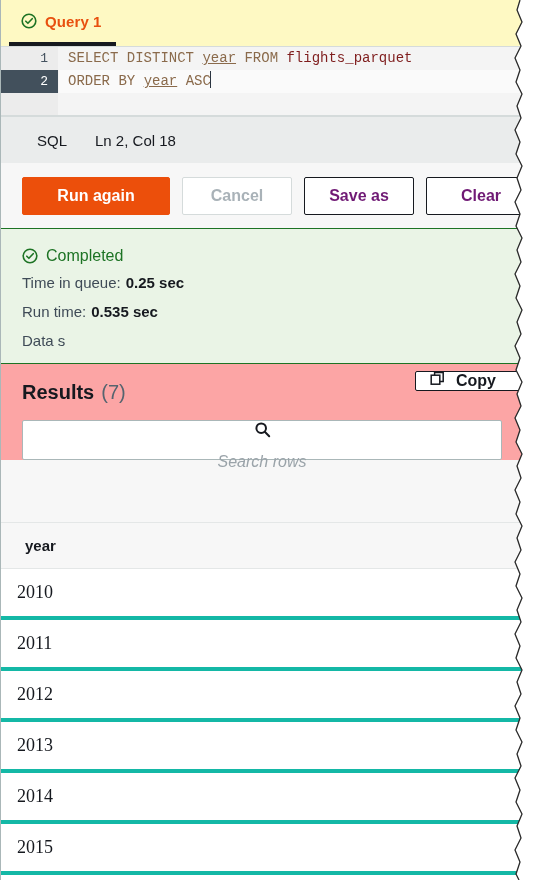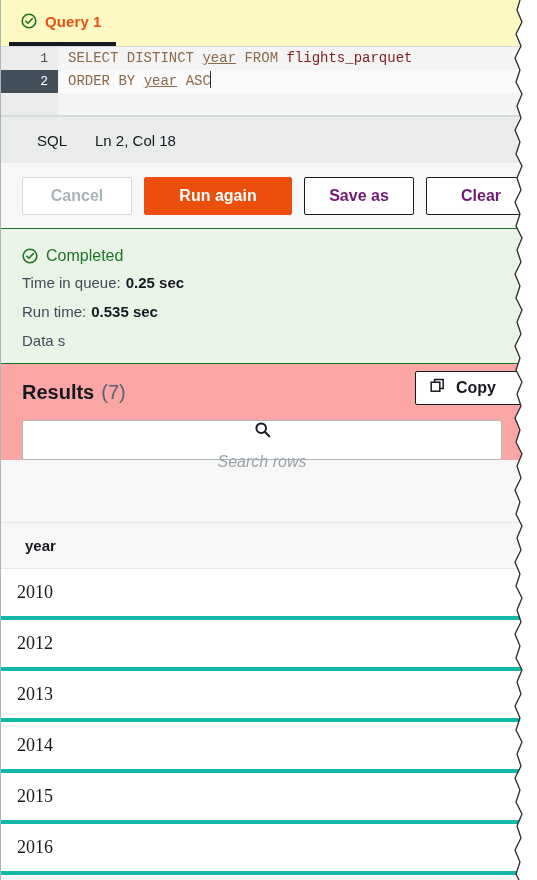--- a/index.html
+++ b/index.html
@@ -222,21 +222,21 @@
   .results-count {
     font-size: 20px;
     font-weight: normal;
     color: #56646f;
     margin-left: 7px;
   }
   .copy-btn {
     position: absolute;
     left: 414px;
     top: 7px;
-    height: 34px;
+    height: 20px;
     min-width: 122px;
     background: #ffffff;
     border: 1px solid #16191f;
     border-radius: 2px;
     display: inline-flex;
     align-items: center;
     gap: 10px;
     padding: 0 14px;
     box-sizing: border-box;
     font-size: 16px;
@@ -339,22 +339,22 @@
         <div class="code-text"></div>
       </div>
     </div>
 
     <div class="editor-footer">
       <span>SQL</span>
       <span>Ln 2, Col 18</span>
     </div>
 
     <div class="actions">
+      <div class="btn btn-primary">Run again</div>
       <div class="btn btn-disabled">Cancel</div>
-      <div class="btn btn-primary">Run again</div>
       <div class="btn btn-normal">Save as</div>
       <div class="btn btn-normal">Clear</div>
     </div>
 
     <div class="banner">
       <div class="banner-head">
         <span>
           <svg class="ico-check-green" viewBox="0 0 16 16" aria-hidden="true">
             <circle cx="8" cy="8" r="6.8" fill="none" stroke="#1d7324" stroke-width="1.6"></circle>
             <path d="M4.8 8.2 L6.9 10.3 L11.2 5.7" fill="none" stroke="#1d7324" stroke-width="1.6" stroke-linecap="round" stroke-linejoin="round"></path>
@@ -408,20 +408,23 @@
 
       <table class="rows">
         <thead>
           <tr>
             <th>year</th>
           </tr>
         </thead>
         <tbody>
           <tr>
               <td>2010</td>
+            </tr>
+          <tr>
+              <td>2011</td>
             </tr>
           <tr>
               <td>2012</td>
             </tr>
           <tr>
               <td>2013</td>
             </tr>
           <tr>
               <td>2014</td>
             </tr>

